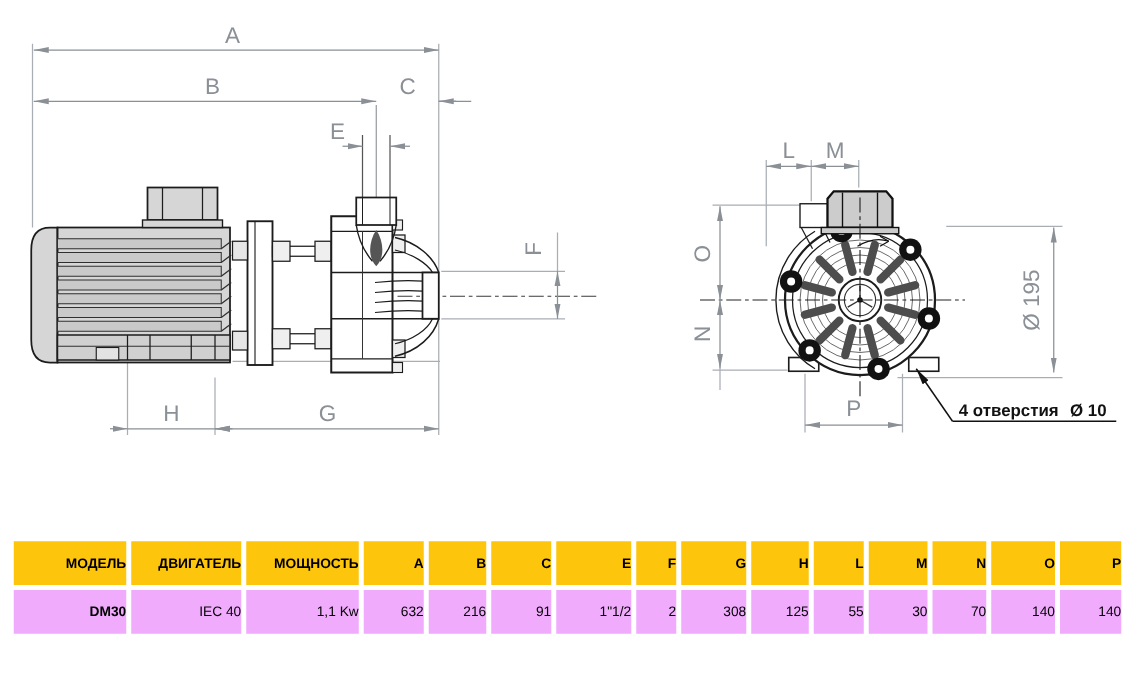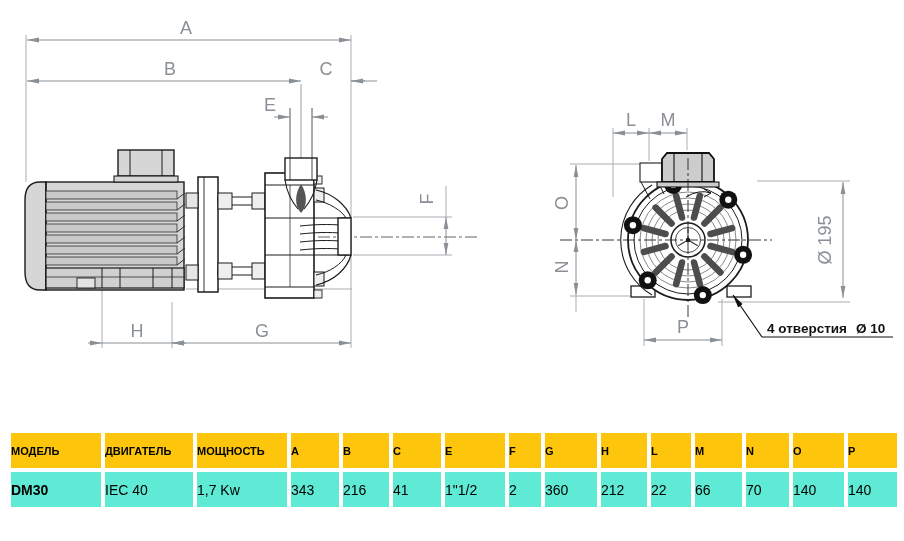--- a/index.html
+++ b/index.html
@@ -4,23 +4,23 @@
 <style>
   html,body{margin:0;padding:0;background:#fff;}
   .canvas{position:relative;width:904px;height:541px;background:#ffffff;overflow:hidden;
           font-family:"Liberation Sans",sans-serif;}
   svg{position:absolute;left:0;top:0;}
   svg text{font-family:"Liberation Sans",sans-serif;}
   .dim{font-size:18px;fill:#8a9096;}
   .holes{font-size:13.5px;font-weight:bold;fill:#111;}
   table.spec{position:absolute;left:7px;top:429px;border-collapse:separate;border-spacing:4px;
              table-layout:fixed;width:886px;}
-  table.spec td{text-align:left;vertical-align:middle;padding:0;overflow:hidden;white-space:nowrap;}
+  table.spec td{text-align:right;vertical-align:middle;padding:0;overflow:hidden;white-space:nowrap;}
   tr.hdr td{background:#fdc60d;color:#000;font-weight:bold;font-size:11px;height:35px;}
-  tr.val td{background:#5eead4;color:#000;font-size:14px;height:35px;}
+  tr.val td{background:#f0abfc;color:#000;font-size:11px;height:35px;}
   tr.val td.model{font-weight:bold;}
 </style>
 </head>
 <body>
 
 <div class="canvas">
 
 <svg width="904" height="424" viewBox="0 0 904 424">
   <defs>
     <marker id="arr" viewBox="0 0 12 6" markerWidth="12" markerHeight="6" refX="12" refY="3" orient="auto-start-reverse">
@@ -295,30 +295,30 @@
     <td>H</td>
     <td>L</td>
     <td>M</td>
     <td>N</td>
     <td>O</td>
     <td>P</td>
   </tr>
   <tr class="val">
     <td class="model">DM30</td>
     <td>IEC 40</td>
-    <td>1,7 Kw</td>
-    <td>343</td>
+    <td>1,1 Kw</td>
+    <td>632</td>
     <td>216</td>
-    <td>41</td>
+    <td>91</td>
     <td>1"1/2</td>
     <td>2</td>
-    <td>360</td>
-    <td>212</td>
-    <td>22</td>
-    <td>66</td>
+    <td>308</td>
+    <td>125</td>
+    <td>55</td>
+    <td>30</td>
     <td>70</td>
     <td>140</td>
     <td>140</td>
   </tr>
 </tbody>
     </table>
 
 </div>
 
 </body></html>

